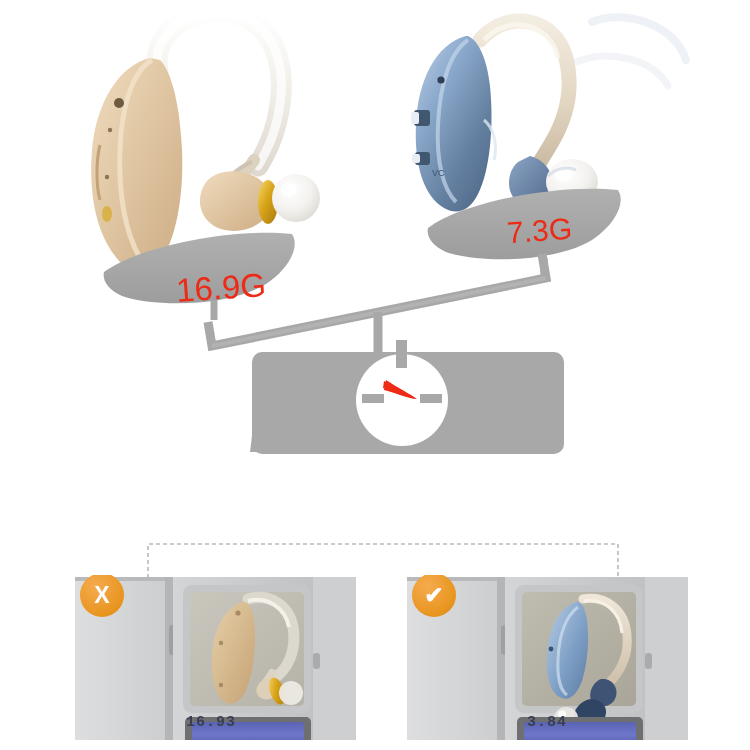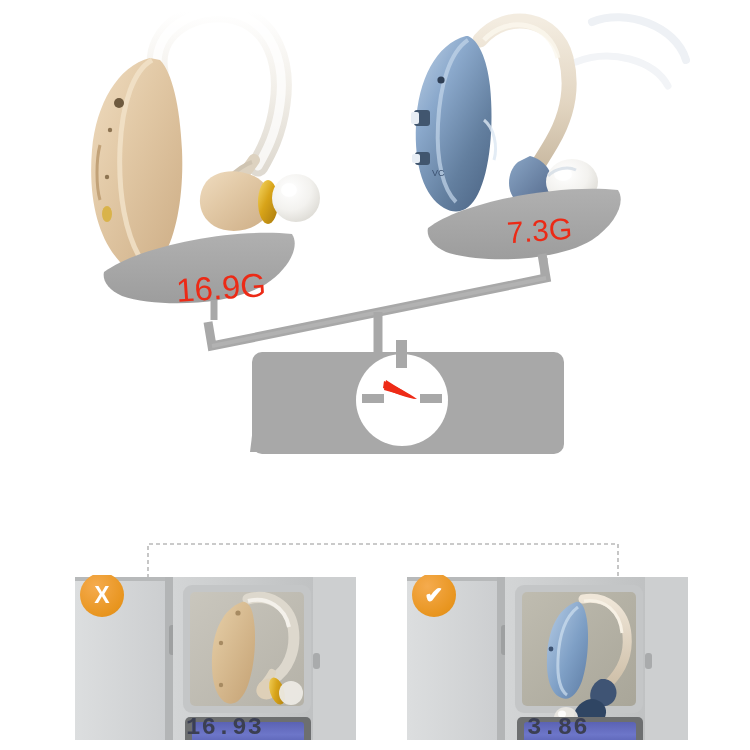--- a/index.html
+++ b/index.html
@@ -83,21 +83,21 @@
     justify-content: center;
     font-family: "Liberation Sans", sans-serif;
     font-size: 23px;
     font-weight: bold;
     z-index: 6;
     line-height: 1;
   }
   .lcd-text {
     position: absolute;
     font-family: "Liberation Mono", monospace;
-    font-size: 24px;
+    font-size: 15px;
     font-weight: bold;
     color: #3b3f52;
     letter-spacing: 1px;
     z-index: 5;
   }
   #lcd-left  { left: 186px; top: 714px; }
   #lcd-right { left: 527px; top: 714px; }
 </style>
 </head>
 <body>
@@ -381,15 +381,15 @@
 
         <ellipse cx="161" cy="143" rx="12" ry="11" fill="#e9e7e1" opacity="0.95"></ellipse>
         <ellipse cx="157" cy="139" rx="4" ry="3.5" fill="#ffffff" opacity="0.85"></ellipse>
       </g>
 
       <rect x="112" y="142" width="126" height="33" rx="5" fill="#6d6f70"></rect>
       <rect x="119" y="147" width="112" height="28" rx="3" fill="url(#lcdR)"></rect>
     </svg>
     <div class="badge">✔</div>
   </div>
-  <div class="lcd-text" id="lcd-right">3.86</div>
+  <div class="lcd-text" id="lcd-right">3.84</div>
 
 </div>
 
 </body></html>

